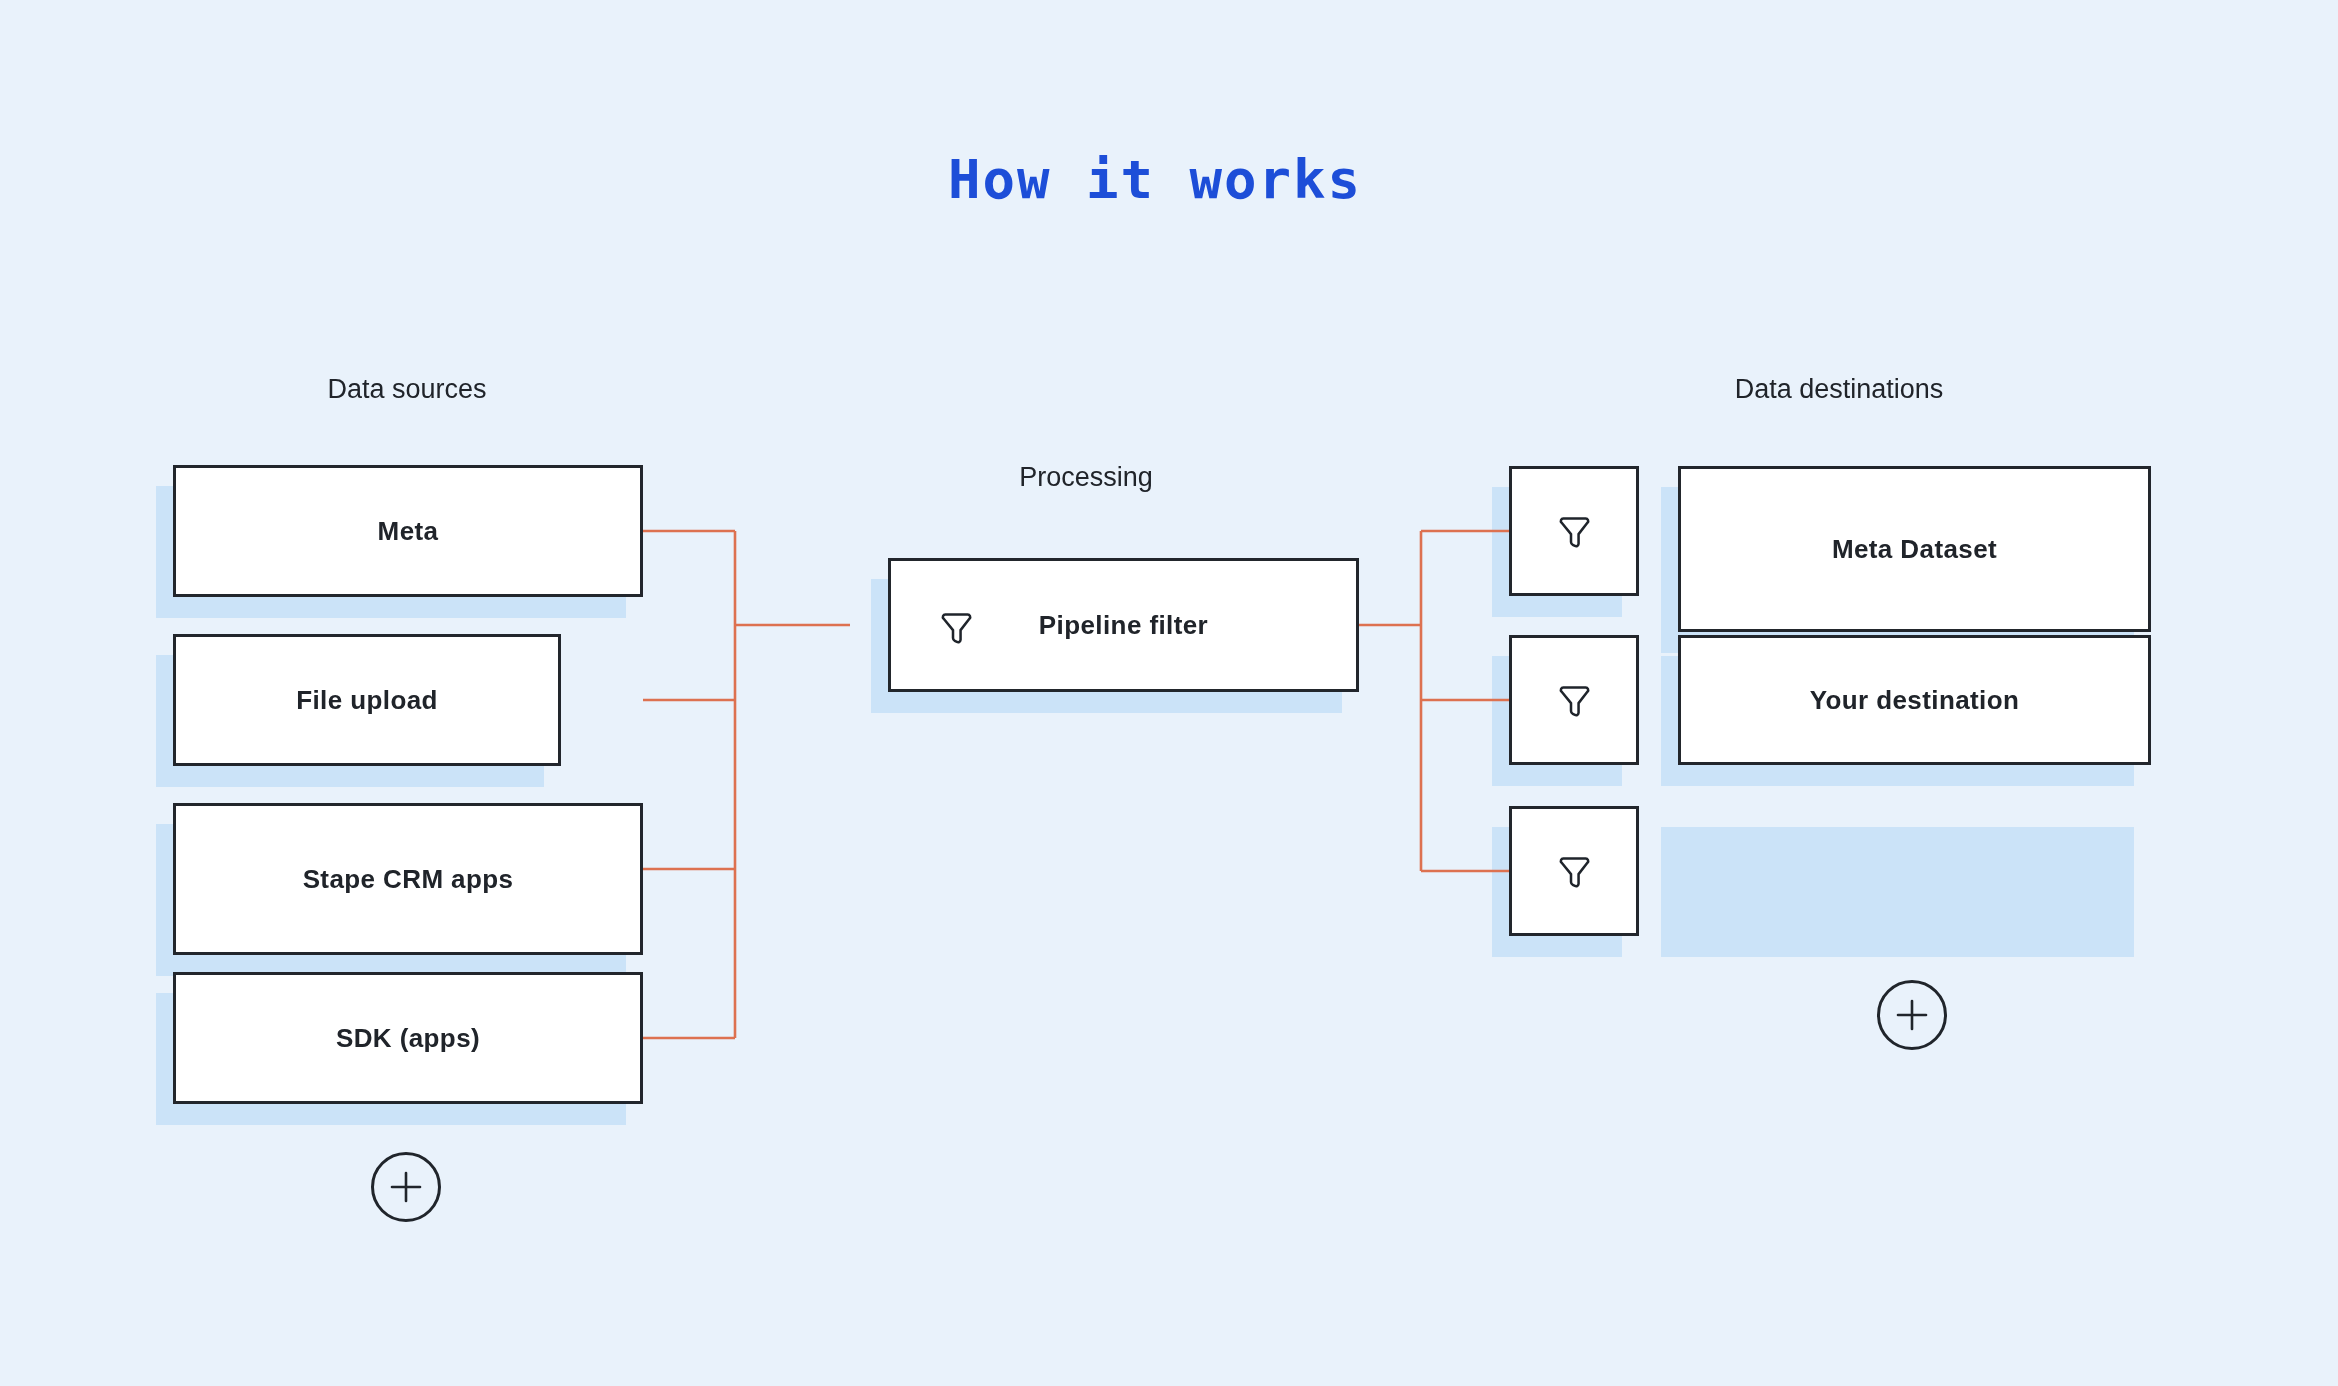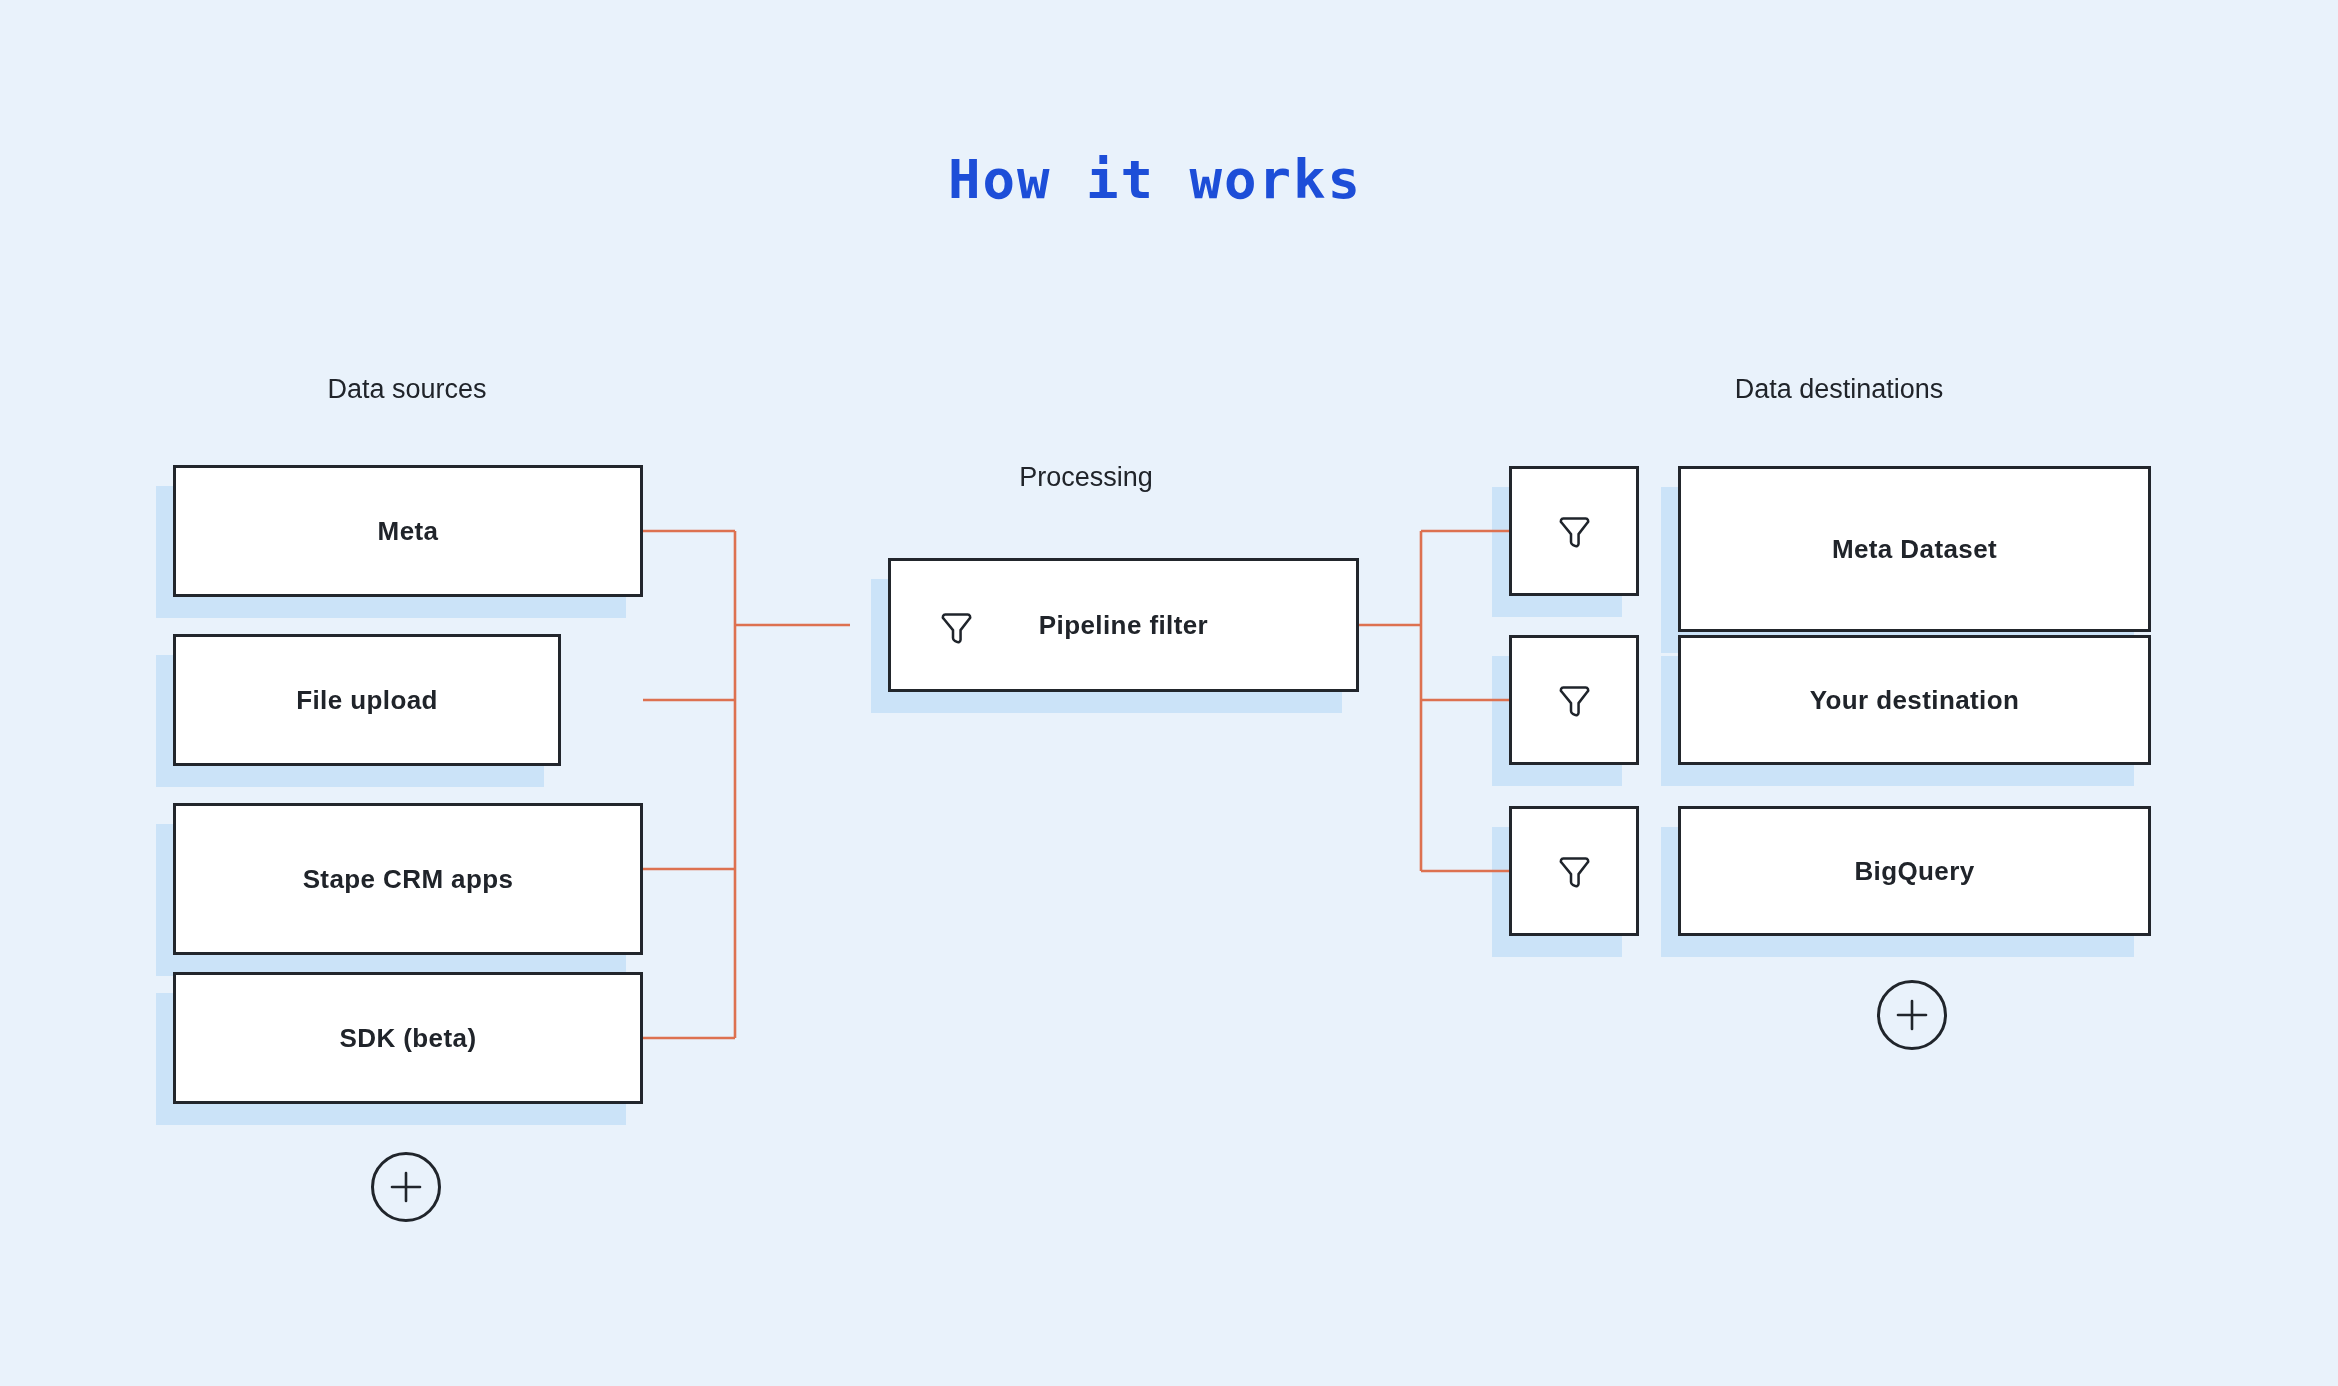--- a/index.html
+++ b/index.html
@@ -142,21 +142,21 @@
   <div class="node b-src1">
     <span class="node-label">Meta</span>
   </div>
   <div class="node b-src2">
     <span class="node-label">File upload</span>
   </div>
   <div class="node b-src3">
     <span class="node-label">Stape CRM apps</span>
   </div>
   <div class="node b-src4">
-    <span class="node-label">SDK (beta)</span>
+    <span class="node-label">SDK (apps)</span>
   </div>
 
   <div class="node b-pipe">
     <svg class="pipe-icon" width="39" height="39" viewBox="0 0 48 48">
       <path d="M10.2 8 h27.6 c2.6 0 4 3 2.3 5 L29 27.2 V39 c0 2.3 -2.4 3.8 -4.5 2.8 l-2.6 -1.3 c-1.4 -.7 -2.2 -2 -2.2 -3.5 v-9.8 L8 13 c-1.8 -2 -.4 -5 2.2 -5 Z" fill="none" stroke="#1f242b" stroke-width="3.1" stroke-linejoin="round" stroke-linecap="round"></path>
     </svg>
     <span class="node-label">Pipeline filter</span>
   </div>
 
   <div class="node b-flt1">
@@ -173,23 +173,20 @@
     <svg width="39" height="39" viewBox="0 0 48 48">
       <path d="M10.2 8 h27.6 c2.6 0 4 3 2.3 5 L29 27.2 V39 c0 2.3 -2.4 3.8 -4.5 2.8 l-2.6 -1.3 c-1.4 -.7 -2.2 -2 -2.2 -3.5 v-9.8 L8 13 c-1.8 -2 -.4 -5 2.2 -5 Z" fill="none" stroke="#1f242b" stroke-width="3.1" stroke-linejoin="round" stroke-linecap="round"></path>
     </svg>
   </div>
 
   <div class="node b-dst1">
     <span class="node-label">Meta Dataset</span>
   </div>
   <div class="node b-dst2">
     <span class="node-label">Your destination</span>
-  </div>
-  <div class="node b-dst3">
-    <span class="node-label">BigQuery</span>
   </div>
 
   <button class="plus-btn plus-left" type="button">
     <svg width="34" height="34" viewBox="0 0 34 34">
       <g stroke="#20252b" stroke-width="2.6" stroke-linecap="round">
         <line x1="17" y1="3" x2="17" y2="31"></line>
         <line x1="3" y1="17" x2="31" y2="17"></line>
       </g>
     </svg>
   </button>

